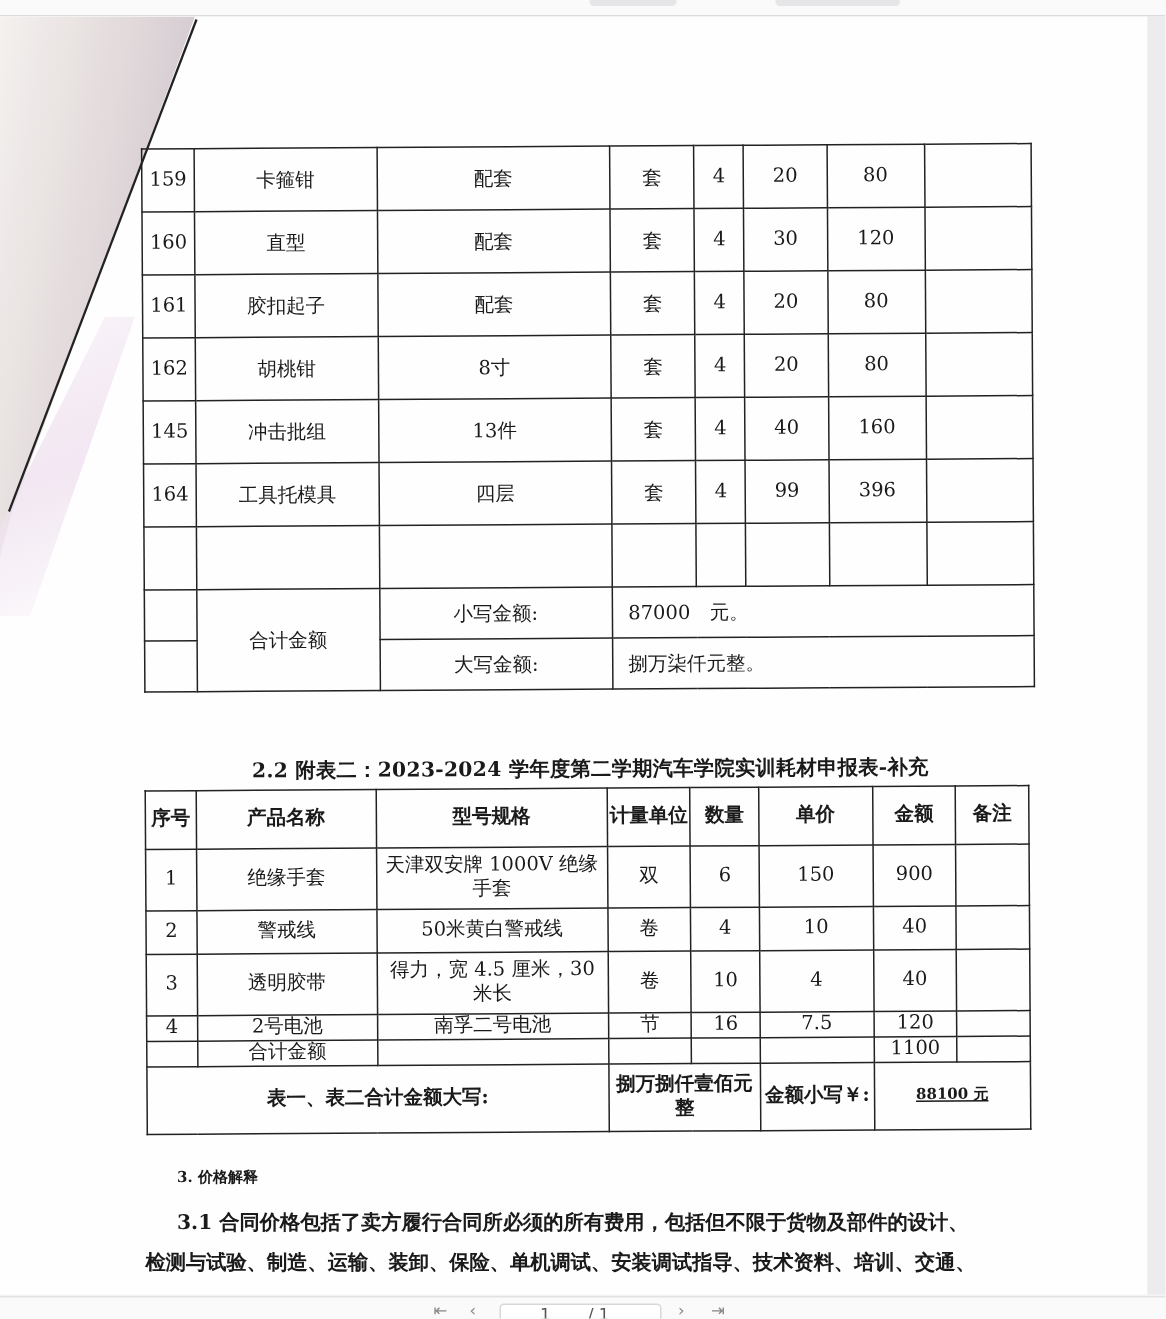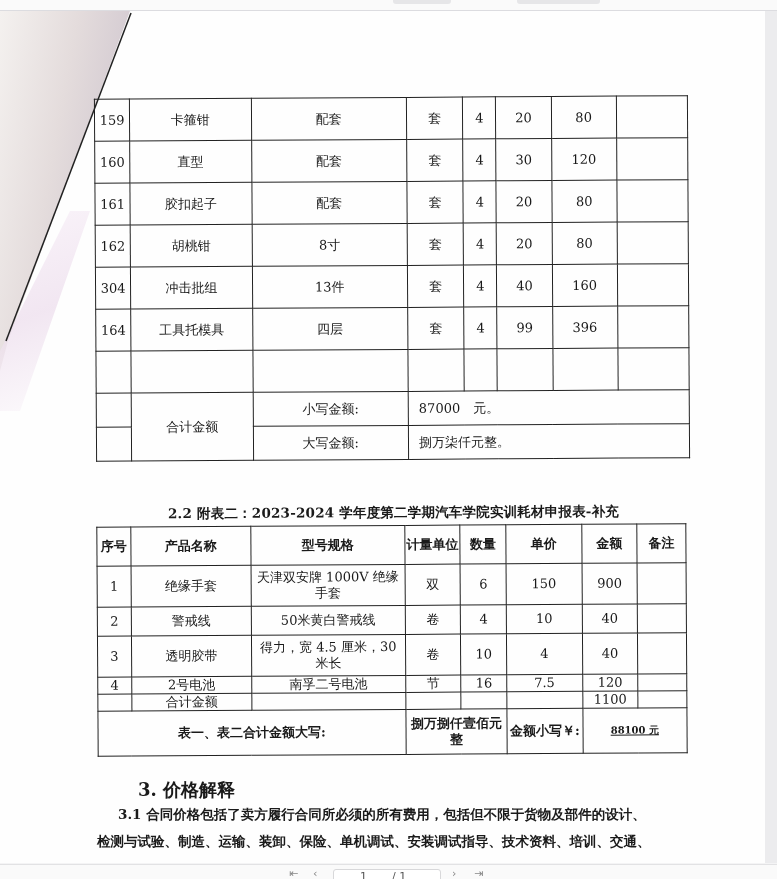--- a/index.html
+++ b/index.html
@@ -36,21 +36,21 @@
   .caption { position:absolute; left:168px; top:504px; font-size:13.5px; font-weight:bold; letter-spacing:0.2px;
              transform:rotate(-0.3deg); }
   .t2 { left:97px; top:525px; width:590px; transform:rotate(-0.35deg); }
   .t2 td { font-size:13px; line-height:16px; }
   .t2 .hdr td { height:38px; font-weight:bold; }
   .t2 .r-tall td { height:40px; }
   .t2 .r-short td { height:28px; }
   .t2 .r-tiny td { height:16px; }
   .t2 .r-final td { height:44px; }
 
-  .sec-title { position:absolute; left:118px; top:778px; font-size:18px; font-weight:bold;margin-left:20px; }
+  .sec-title { position:absolute; left:118px; top:778px; font-size:10px; font-weight:bold; }
   .para { position:absolute; font-size:13.5px; font-weight:bold; }
 
   .pager { position:absolute; left:0; top:864px; width:777px; height:15px; background:#fafafa; border-top:1px solid #e2e2e4; }
   .pager .pbtn { position:absolute; top:2px; font-family:"DejaVu Sans",sans-serif; font-size:11px; color:#888; }
   .pager .pbox { position:absolute; left:333px; top:4px; width:106px; height:14px; border:1px solid #d8d8da; border-radius:3px; background:#fff;
                  font-family:"DejaVu Sans",sans-serif; font-size:11px; color:#555; }
 </style>
 </head>
 <body>
 
@@ -104,21 +104,21 @@
       <td>162</td>
       <td>胡桃钳</td>
       <td>8寸</td>
       <td>套</td>
       <td>4</td>
       <td>20</td>
       <td>80</td>
       <td></td>
     </tr>
     <tr>
-      <td>304</td>
+      <td>145</td>
       <td>冲击批组</td>
       <td>13件</td>
       <td>套</td>
       <td>4</td>
       <td>40</td>
       <td>160</td>
       <td></td>
     </tr>
     <tr>
       <td>164</td>

